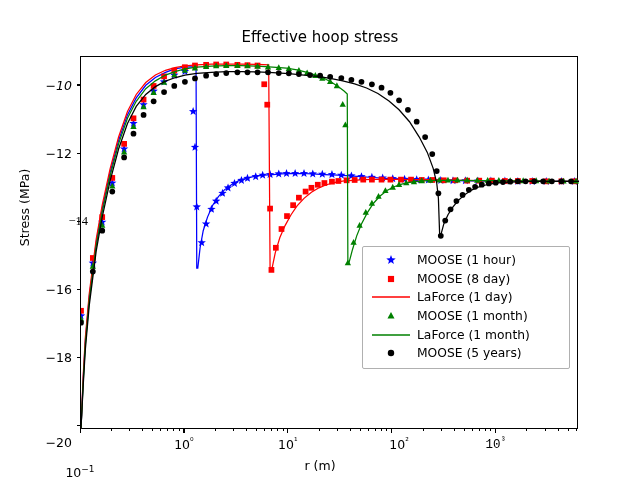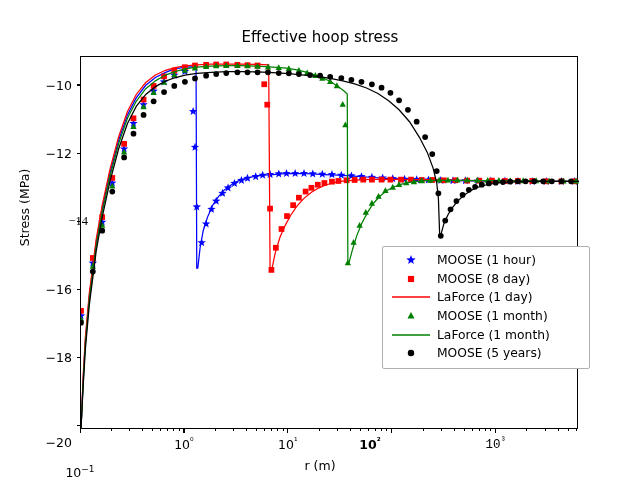--- a/index.html
+++ b/index.html
@@ -8,59 +8,59 @@
   #title{position:absolute;left:0;top:28px;width:640px;text-align:center;font-size:15px;color:#000;}
   
   #axes{position:absolute;left:80px;top:56px;width:498px;height:373px;border:1.1px solid #000;box-sizing:border-box;background:transparent;}
   #plot-svg{position:absolute;left:0;top:0;width:498px;height:373px;display:block;}
   .ytick-wrap{position:absolute;left:0;top:0;width:640px;height:480px;pointer-events:none;}
   .ylab{position:absolute;text-align:right;font-size:12.5px;color:#000;transform:translateY(-50%);white-space:nowrap;width:40px;}
   .xlab{position:absolute;font-size:12.5px;color:#000;transform:translateX(-50%);white-space:nowrap;top:436px;}
   .xlab sup{font-size:9px;vertical-align:super;}
   #ylabel{position:absolute;left:-176px;top:200px;width:400px;text-align:center;font-size:12.5px;color:#000;transform:rotate(-90deg);transform-origin:center center;}
   #xlabel{position:absolute;left:0;top:458px;width:640px;text-align:center;font-size:12.5px;color:#000;}
-  #legend{position:absolute;left:362px;top:246px;width:208px;background:#fff;border:0.9px solid #b0b0b0;border-radius:2px;padding:4px 6px 5px 6px;box-sizing:border-box;margin-left:20px;}
+  #legend{position:absolute;left:362px;top:246px;width:208px;background:#fff;border:0.9px solid #b0b0b0;border-radius:2px;padding:4px 6px 5px 6px;box-sizing:border-box;}
   .leg-row{display:flex;align-items:center;height:18.6px;}
   .leg-gl{width:44px;height:14px;position:relative;flex:0 0 44px;}
   .leg-gl svg{position:absolute;left:0;top:0;}
   .leg-text{font-size:12.3px;color:#000;white-space:nowrap;padding-left:4px;}
   .tickmark{position:absolute;background:#000;}
 </style>
 </head>
 <body>
 
 <div id="fig">
 
   <div id="title">Effective hoop stress</div>
 
   <div id="ylabel">Stress (MPa)</div>
   <div id="xlabel">r (m)</div>
 
   <div class="ytick-wrap" id="ytick-layer">
-      <div class="ylab" style="left: 32px; top: 84.9543px;">−10</div>
+      <div class="ylab" style="left: 32px; top: 84.9543px; font-style: italic;">−10</div>
       <div class="tickmark" style="left: 76.5px; top: 84.4543px; width: 3.5px; height: 1.1px;"></div>
       <div class="ylab" style="left: 32px; top: 153.082px;">−12</div>
       <div class="tickmark" style="left: 76.5px; top: 152.582px; width: 3.5px; height: 1.1px;"></div>
       <div class="ylab" style="left: 48px; top: 221.21px; font-family: Liberation Serif, serif;">−14</div>
       <div class="tickmark" style="left: 76.5px; top: 220.71px; width: 3.5px; height: 1.1px;"></div>
       <div class="ylab" style="left: 32px; top: 289.338px;">−16</div>
       <div class="tickmark" style="left: 76.5px; top: 288.838px; width: 3.5px; height: 1.1px;"></div>
       <div class="ylab" style="left: 32px; top: 357.466px;">−18</div>
       <div class="tickmark" style="left: 76.5px; top: 356.966px; width: 3.5px; height: 1.1px;"></div>
       <div class="ylab" style="left: 32px; top: 425.594px; margin-top: 16px;">−20</div>
       <div class="tickmark" style="left: 76.5px; top: 425.094px; width: 3.5px; height: 1.1px;"></div>
     </div>
   <div class="ytick-wrap" id="xtick-layer">
       <div class="xlab" style="left: 80px; margin-top: 28px;">10<sup>−1</sup></div>
       <div class="tickmark" style="left: 79.5px; top: 429px; width: 1.1px; height: 4px;"></div>
       <div class="xlab" style="left: 183.915px;">10<sup>⁰</sup></div>
       <div class="tickmark" style="left: 183.415px; top: 429px; width: 1.1px; height: 4px;"></div>
       <div class="xlab" style="left: 287.829px;">10<sup>¹</sup></div>
       <div class="tickmark" style="left: 287.329px; top: 429px; width: 1.1px; height: 4px;"></div>
-      <div class="xlab" style="left: 370px; font-weight: bold;">10<sup>²</sup></div>
+      <div class="xlab" style="left: 399px;">10<sup>²</sup></div>
       <div class="tickmark" style="left: 391.244px; top: 429px; width: 1.1px; height: 4px;"></div>
       <div class="xlab" style="left: 495.659px; font-family: Liberation Mono, monospace;">10<sup>³</sup></div>
       <div class="tickmark" style="left: 495.159px; top: 429px; width: 1.1px; height: 4px;"></div>
       <div class="tickmark" style="left: 110.781px; top: 429px; width: 1px; height: 2.4px;"></div>
       <div class="tickmark" style="left: 129.08px; top: 429px; width: 1px; height: 2.4px;"></div>
       <div class="tickmark" style="left: 142.063px; top: 429px; width: 1px; height: 2.4px;"></div>
       <div class="tickmark" style="left: 152.133px; top: 429px; width: 1px; height: 2.4px;"></div>
       <div class="tickmark" style="left: 160.361px; top: 429px; width: 1px; height: 2.4px;"></div>
       <div class="tickmark" style="left: 167.318px; top: 429px; width: 1px; height: 2.4px;"></div>
       <div class="tickmark" style="left: 173.344px; top: 429px; width: 1px; height: 2.4px;"></div>

